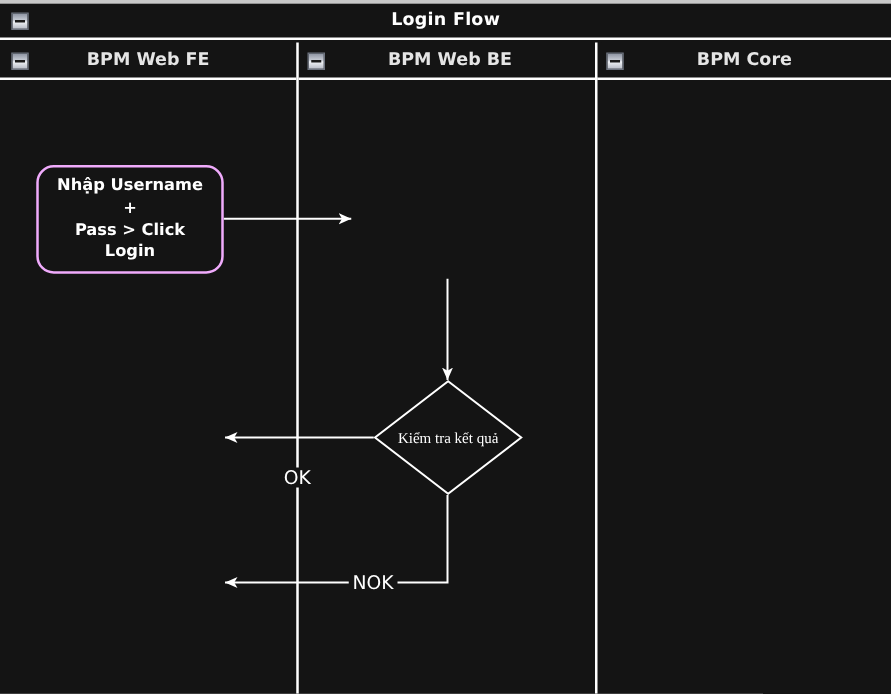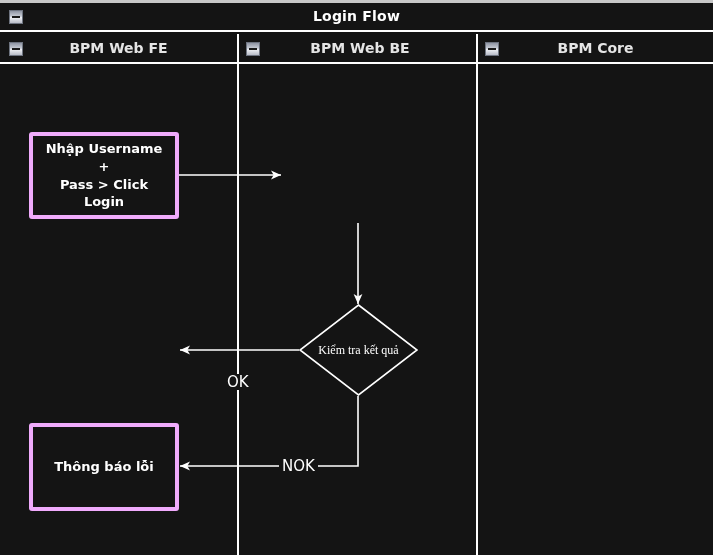--- a/index.html
+++ b/index.html
@@ -94,22 +94,22 @@
     left: 2px;
     top: 5px;
     width: 8px;
     height: 2px;
     background: #1a1a1a;
   }
 
   
   .node {
     position: absolute;
-    border: 4px solid #f0abfc;
-    border-radius: 3px;
+    border: 2px solid #f0abfc;
+    border-radius: 14px;
     background: #141414;
     box-sizing: border-box;
     display: flex;
     align-items: center;
     justify-content: center;
   }
   .node-label {
     color: #ffffff;
     font-size: 13px;
     font-weight: bold;
@@ -216,17 +216,14 @@
 
 
   <div class="diamond-wrap" style="left:299px; top:301px; width:119px; height:92px;">
     <svg width="119" height="92" viewBox="0 0 119 92">
       <polygon points="59.5,1 118,46 59.5,91 1,46" fill="#141414" stroke="#ffffff" stroke-width="1.6"></polygon>
     </svg>
     <div class="diamond-label">Kiểm tra kết quả</div>
   </div>
 
 
-  <div class="node" style="left:29px; top:420px; width:150px; height:88px;">
-    <div class="node-label">Thông báo lỗi</div>
-  </div>
 
 </div>
 
 </body></html>

